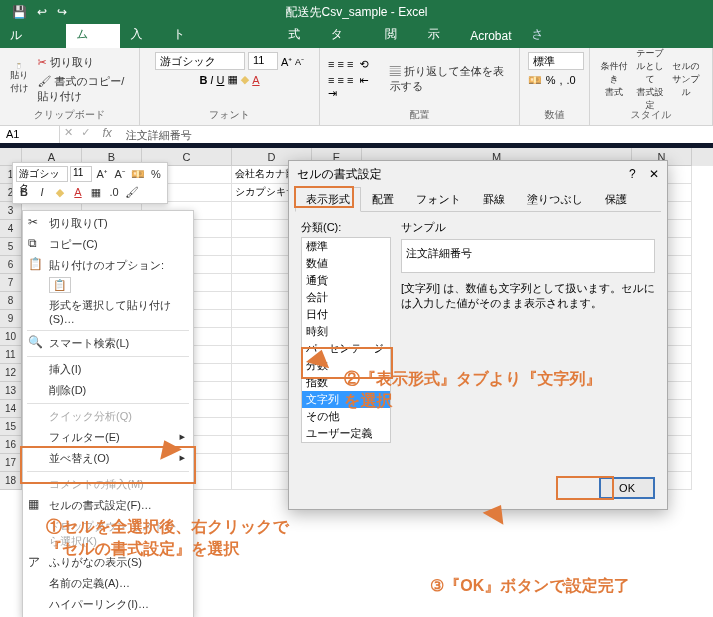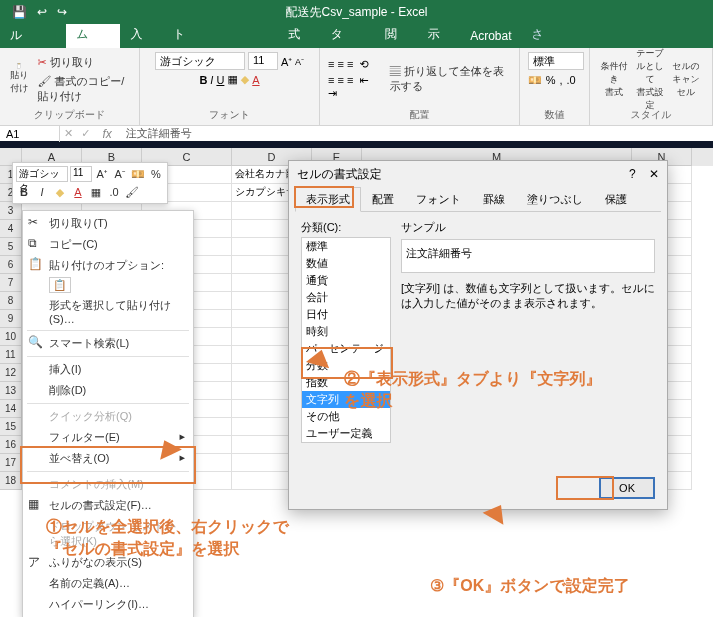--- a/index.html
+++ b/index.html
@@ -15,21 +15,21 @@
 .ribbon{height:78px;background:#f3f3f3;border-bottom:1px solid #d4d4d4;display:flex}
 .rgroup{border-right:1px solid #d4d4d4;padding:4px 8px;display:flex;flex-direction:column;justify-content:space-between;height:78px}
 .rlabel{text-align:center;font-size:10px;color:#666;padding-top:2px}
 .rcontent{flex:1;display:flex;align-items:center;gap:4px}
 .ricon{width:32px;height:32px;display:flex;flex-direction:column;align-items:center;justify-content:center;font-size:9px;color:#333;text-align:center}
 .ricon svg{width:18px;height:18px}
 .ribbtn{font-size:11px;color:#333;padding:1px 3px}
 .fontbox{display:flex;flex-direction:column;gap:3px}
 .fontrow{display:flex;gap:3px;align-items:center}
 .fontsel{border:1px solid #ccc;background:#fff;padding:1px 4px;font-size:11px;height:18px}
-.namebox{height:22px;border-bottom:7px solid #0f172a;display:flex;align-items:center;background:#fff}
+.namebox{height:22px;border-bottom:5px solid #0f172a;display:flex;background:#fff}
 .nbcell{width:60px;border-right:1px solid #d4d4d4;padding:2px 6px;font-size:11px}
 .nbfx{padding:0 8px;font-style:italic;color:#888;font-size:12px}
 .nbformula{padding:2px 6px;font-size:11px;color:#555}
 .grid{position:relative;background:#fff}
 .colhdr{display:flex;height:18px;background:#e8e8e8}
 .ch{border-right:1px solid #ccc;border-bottom:1px solid #ccc;text-align:center;font-size:11px;color:#333;line-height:18px}
 .rowarea{display:flex}
 .rownums{display:flex;flex-direction:column}
 .rn{width:22px;height:18px;background:#e8e8e8;border-right:1px solid #ccc;border-bottom:1px solid #ccc;text-align:center;font-size:10px;color:#333;line-height:18px}
 .cells{flex:1}
@@ -171,21 +171,21 @@
             <line x1="3" y1="15" x2="21" y2="15" stroke="#888"></line>
           </svg>
           <span style="white-space:pre-line">テーブルとして
 書式設定</span>
         </div>
       <div class="ricon">
           <svg viewBox="0 0 24 24">
             <rect x="3" y="3" width="18" height="18" fill="#fff" stroke="#888"></rect>
           </svg>
           <span style="white-space:pre-line">セルの
-キャンセル</span>
+サンプル</span>
         </div>
     </div>
     <div class="rlabel">スタイル</div>
   </div>
 </div>
 
 <div class="namebox">
   <div class="nbcell">A1</div>
   <span style="padding:0 4px;color:#aaa">✕</span>
   <span style="padding:0 4px;color:#aaa">✓</span>

